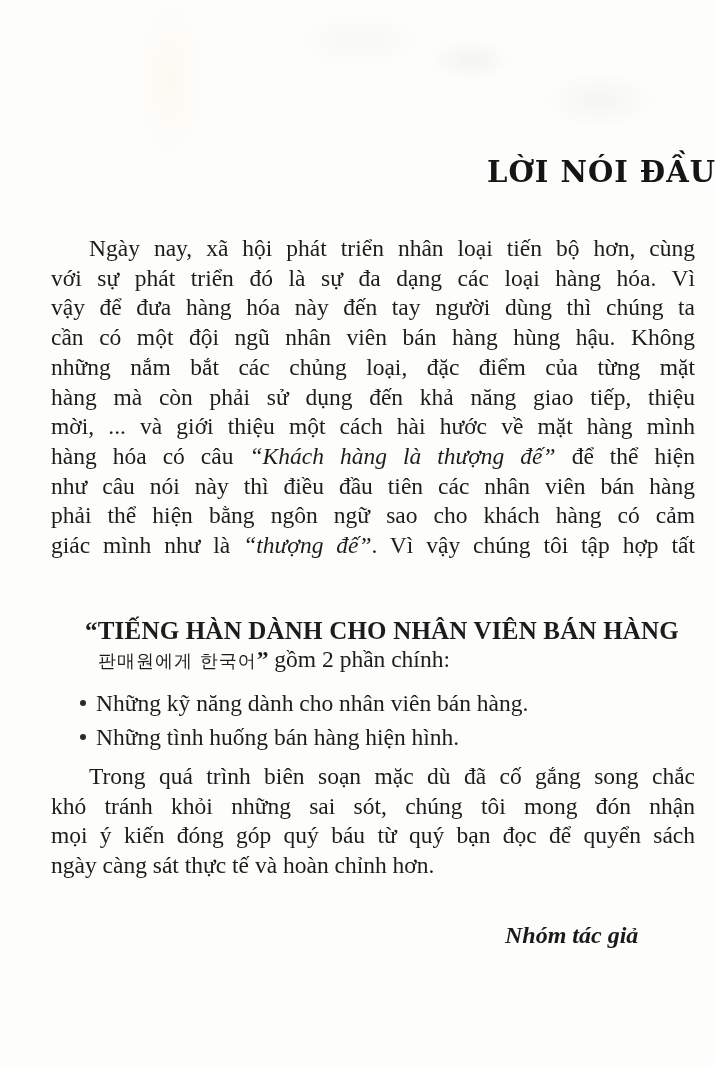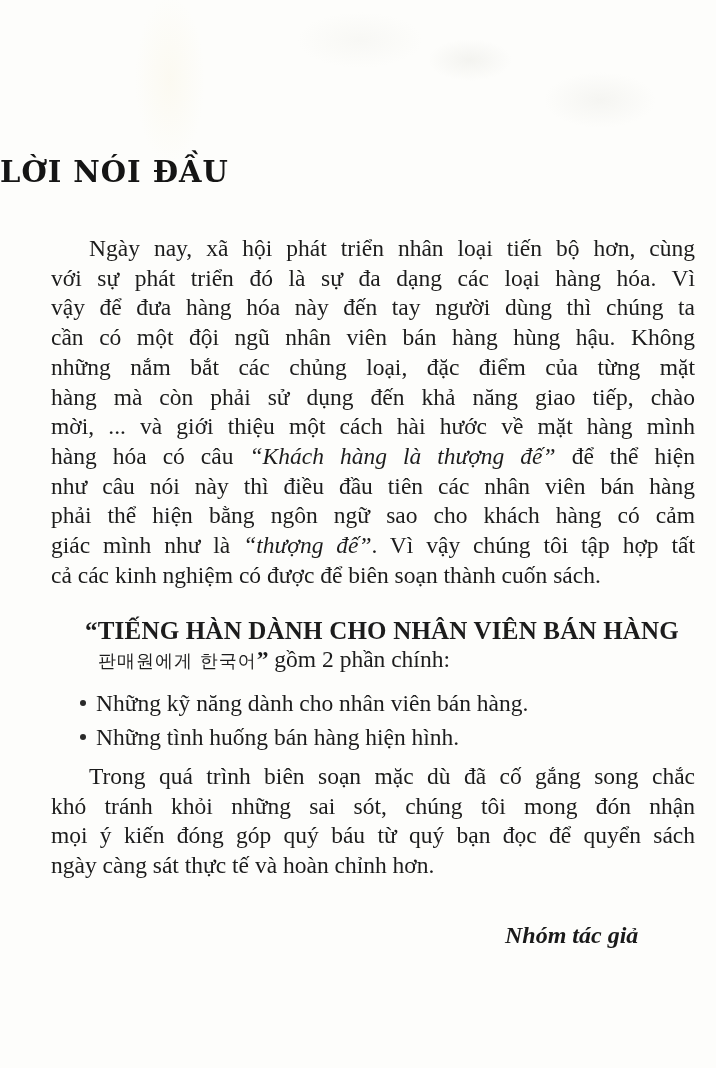--- a/index.html
+++ b/index.html
@@ -25,21 +25,21 @@
       radial-gradient(ellipse 80px 40px at 600px 100px, rgba(200,200,190,0.15), transparent 70%),
       radial-gradient(ellipse 50px 120px at 170px 80px, rgba(240,225,170,0.12), transparent 70%),
       radial-gradient(ellipse 90px 40px at 360px 40px, rgba(210,210,200,0.12), transparent 70%),
       #fdfdfb;
   }
   .title {
     position: absolute;
     left: 0;
     width: 716px;
     top: 136px;
-    text-align: left;
+    text-align: right;
     font-family: "DejaVu Serif", serif;
     font-weight: bold;
     font-size: 29px;
     letter-spacing: 1px;
     color: #151515;
   }
   .body-text {
     position: absolute;
     left: 51px;
     width: 644px;
@@ -140,27 +140,26 @@
 <div class="page">
 
   <h1 class="title">LỜI NÓI ĐẦU</h1>
 
   <div class="body-text para1">
     <span class="line indent">Ngày nay, xã hội phát triển nhân loại tiến bộ hơn, cùng</span>
     <span class="line">với sự phát triển đó là sự đa dạng các loại hàng hóa. Vì</span>
     <span class="line">vậy để đưa hàng hóa này đến tay người dùng thì chúng ta</span>
     <span class="line">cần có một đội ngũ nhân viên bán hàng hùng hậu. Không</span>
     <span class="line">những nắm bắt các chủng loại, đặc điểm của từng mặt</span>
-    <span class="line">hàng mà còn phải sử dụng đến khả năng giao tiếp, chào</span>
+    <span class="line">hàng mà còn phải sử dụng đến khả năng giao tiếp, thiệu</span>
     <span class="line">mời, ... và giới thiệu một cách hài hước về mặt hàng mình</span>
     <span class="line"><span>hàng hóa có câu </span><em>“Khách hàng là thượng đế”</em><span> để thể hiện</span></span>
     <span class="line">như câu nói này thì điều đầu tiên các nhân viên bán hàng</span>
     <span class="line">phải thể hiện bằng ngôn ngữ sao cho khách hàng có cảm</span>
     <span class="line"><span>giác mình như là </span><em>“thượng đế”</em><span>. Vì vậy chúng tôi tập hợp tất</span></span>
-    <span class="line last">cả các kinh nghiệm có được để biên soạn thành cuốn sách.</span>
   </div>
 
   <div class="book-title">“TIẾNG HÀN DÀNH CHO NHÂN VIÊN BÁN HÀNG</div>
   <div class="book-sub"><span class="korean">판매원에게 한국어</span><span class="close-quote">”</span><span> gồm 2 phần chính:</span></div>
 
   <ul class="bullets">
     <li><span class="dot"></span><span>Những kỹ năng dành cho nhân viên bán hàng.</span></li>
     <li><span class="dot"></span><span>Những tình huống bán hàng hiện hình.</span></li>
   </ul>
 

